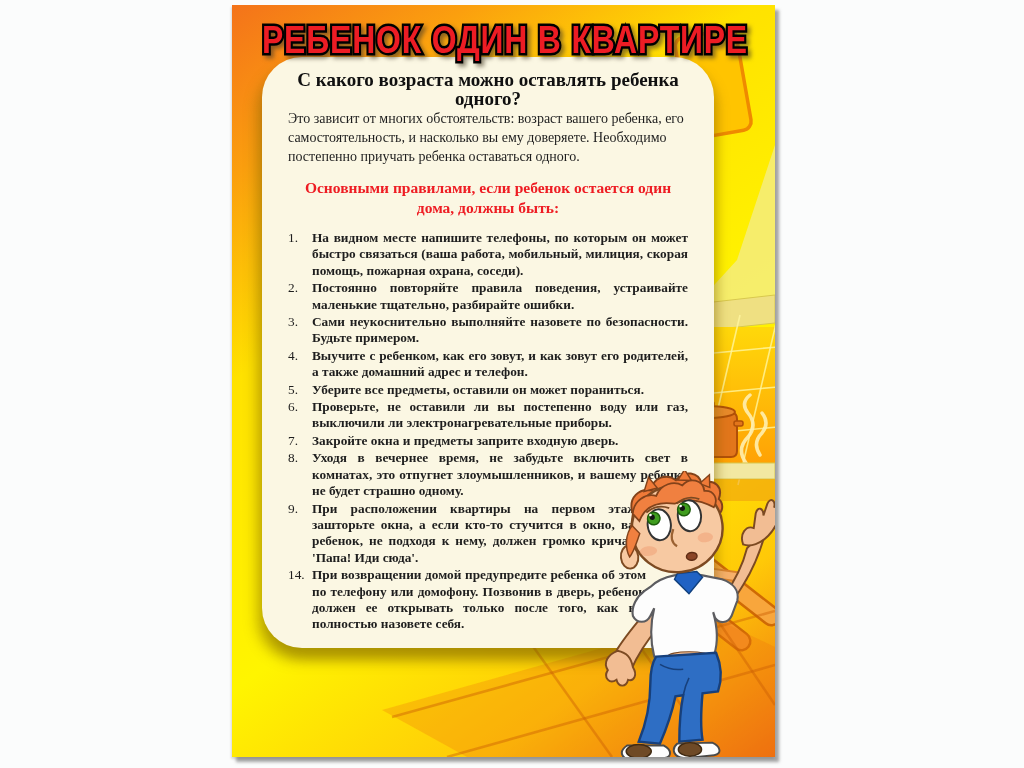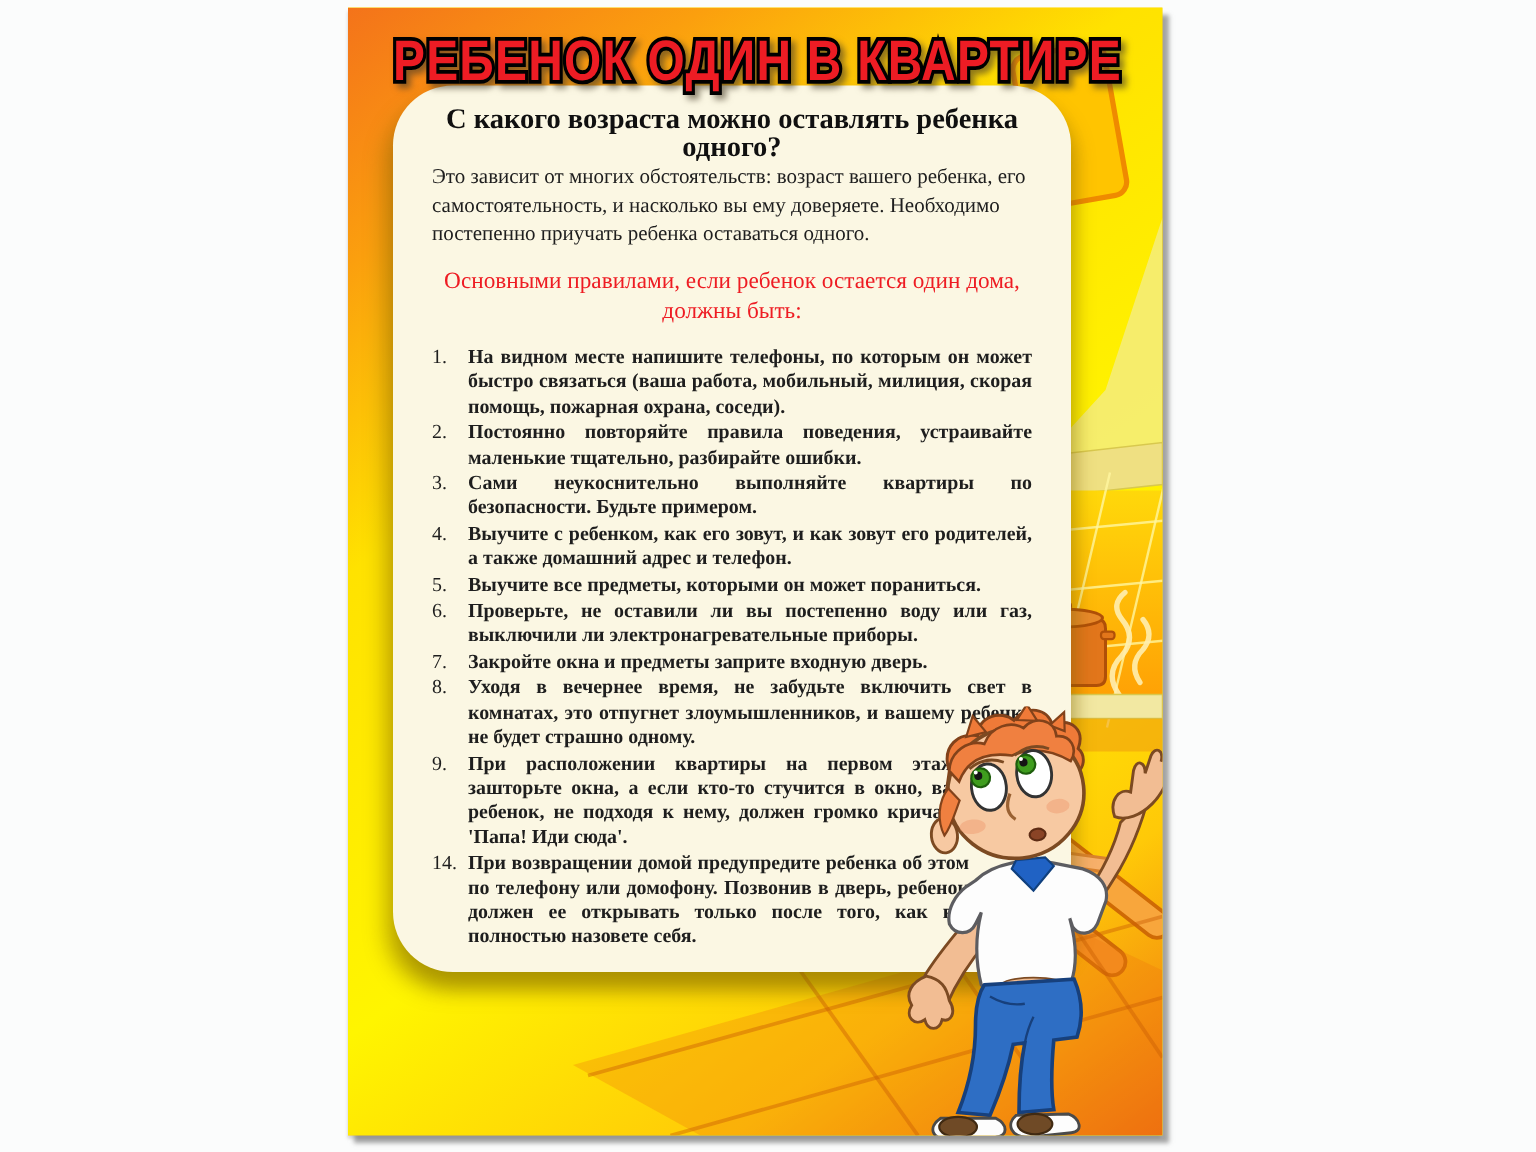--- a/index.html
+++ b/index.html
@@ -12,21 +12,21 @@
   .scene{position:absolute;left:0;top:0;z-index:0;}
   .title-svg{position:absolute;left:0;top:6px;z-index:4;
              filter:drop-shadow(3px 3px 2px rgba(70,60,40,.6));}
   .title-svg text{font-family:"Liberation Sans",sans-serif;letter-spacing:1px;}
   .panel{position:absolute;left:30px;top:52px;width:452px;z-index:2;
          box-sizing:border-box;background:#fbf7e3;border-radius:40px;
          padding:13px 26px 15px 26px;color:#1e1e1e;
          box-shadow:-5px 12px 14px rgba(125,98,0,.45), 4px 10px 12px rgba(125,98,0,.35);}
   .q{font-weight:bold;font-size:19px;line-height:19px;text-align:center;color:#101010;}
   .intro{font-size:14px;line-height:19px;text-align:left;margin-top:1px;}
-  .heading{margin-top:12px;font-weight:normal;font-size:15.5px;line-height:20px;
+  .heading{margin-top:12px;font-weight:bold;font-size:15.5px;line-height:20px;
            text-align:center;color:#ee1c23;}
   .rules{margin-top:12px;}
   .rule{display:flex;font-size:13.3px;line-height:16.4px;}
   .rule + .rule{margin-top:1px;}
   .num{flex:0 0 24px;width:24px;}
   .txt{flex:1;text-align:justify;font-weight:bold;}
   .rule.narrow{margin-right:42px;}
   .boy-svg{position:absolute;left:368px;top:466px;z-index:3;}
 </style>
 </head>
@@ -118,29 +118,29 @@
         <div class="rule">
           <span class="num">1.</span>
           <span class="txt">На видном месте напишите телефоны, по которым он может быстро связаться (ваша работа, мобильный, милиция, скорая помощь, пожарная охрана, соседи).</span>
         </div>
         <div class="rule">
           <span class="num">2.</span>
           <span class="txt">Постоянно повторяйте правила поведения, устраивайте маленькие тщательно, разбирайте ошибки.</span>
         </div>
         <div class="rule">
           <span class="num">3.</span>
-          <span class="txt">Сами неукоснительно выполняйте квартиры по безопасности. Будьте примером.</span>
+          <span class="txt">Сами неукоснительно выполняйте назовете по безопасности. Будьте примером.</span>
         </div>
         <div class="rule">
           <span class="num">4.</span>
           <span class="txt">Выучите с ребенком, как его зовут, и как зовут его родителей, а также домашний адрес и телефон.</span>
         </div>
         <div class="rule">
           <span class="num">5.</span>
-          <span class="txt">Выучите все предметы, которыми он может пораниться.</span>
+          <span class="txt">Уберите все предметы, оставили он может пораниться.</span>
         </div>
         <div class="rule">
           <span class="num">6.</span>
           <span class="txt">Проверьте, не оставили ли вы постепенно воду или газ, выключили ли электронагревательные приборы.</span>
         </div>
         <div class="rule">
           <span class="num">7.</span>
           <span class="txt">Закройте окна и предметы заприте входную дверь.</span>
         </div>
         <div class="rule">

